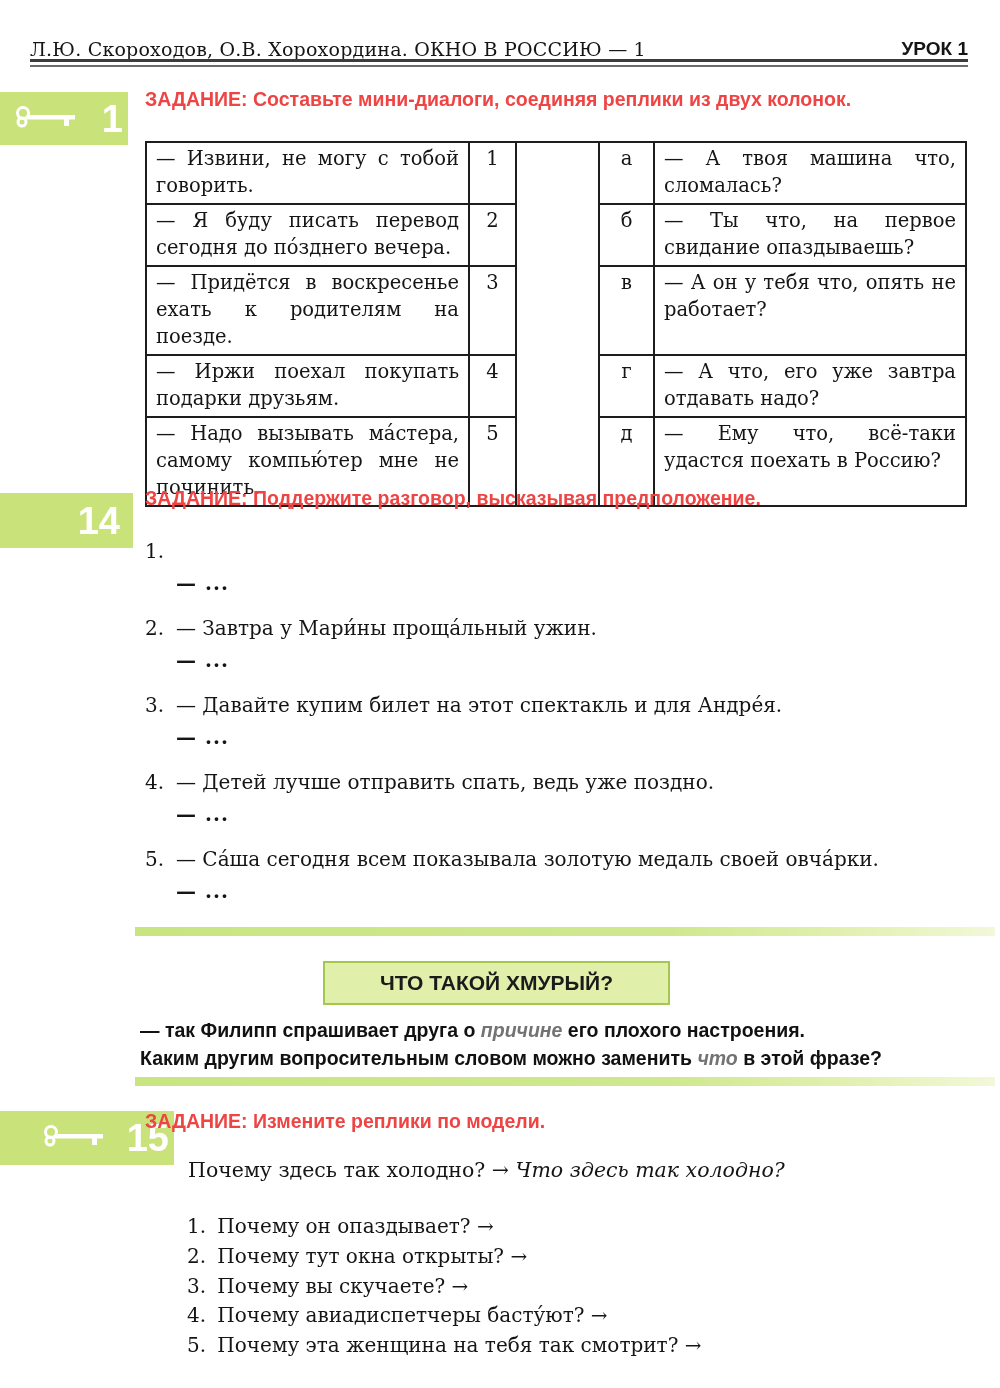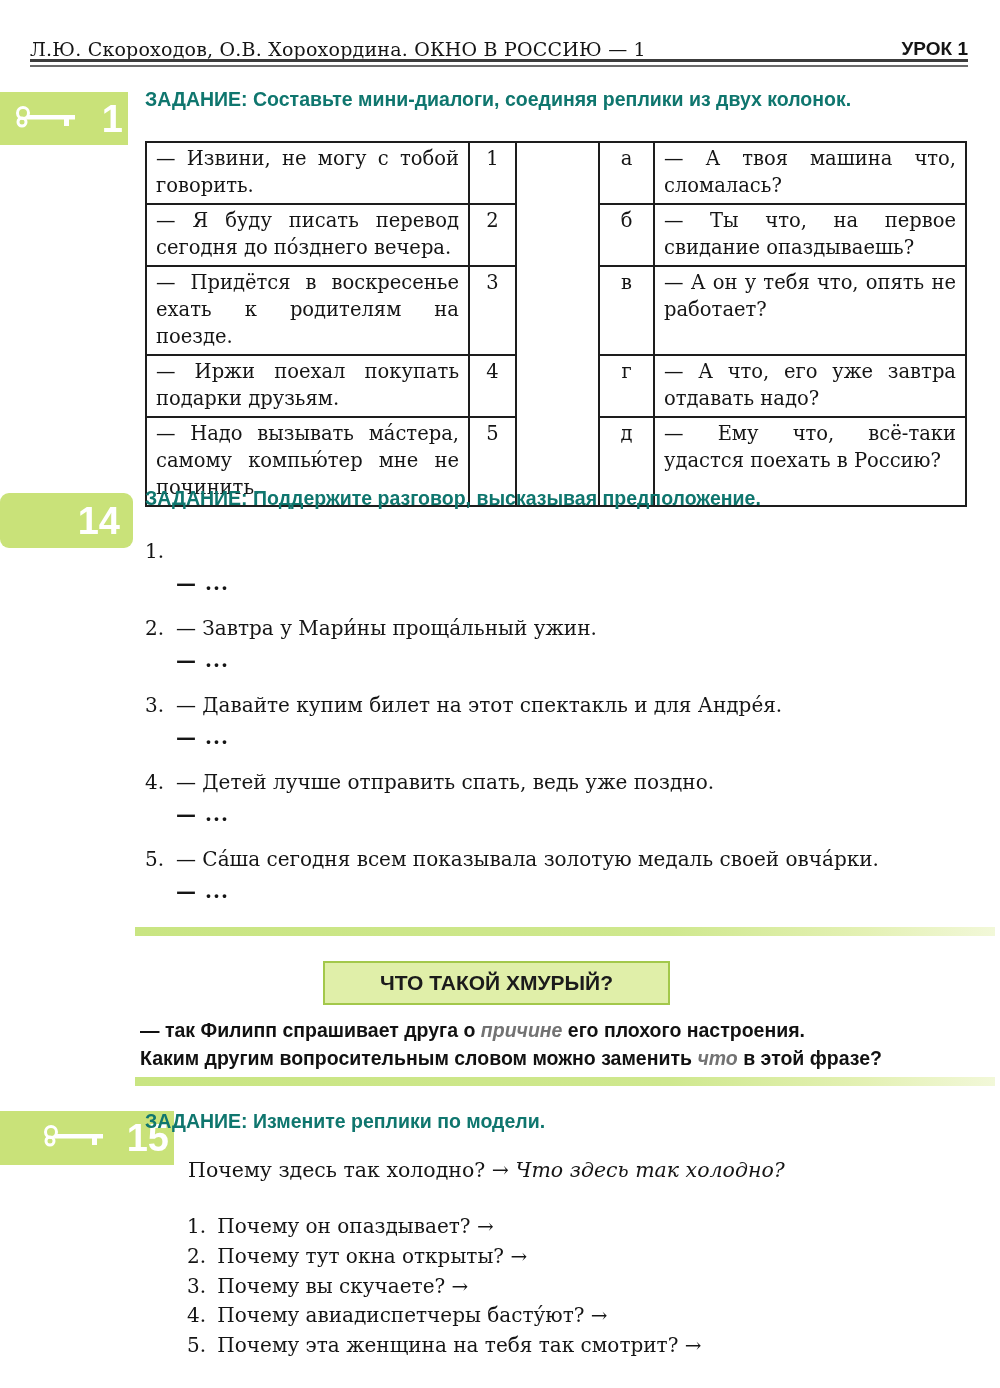--- a/index.html
+++ b/index.html
@@ -11,29 +11,29 @@
   .header-row { position:absolute; top:30px; left:30px; width:938px;
     display:flex; justify-content:space-between; align-items:flex-end;gap:24px; }
   .book-title { font-size:19px; letter-spacing:0.2px; }
   .lesson-label { font-family:"Liberation Sans", sans-serif; font-weight:bold; font-size:19px;margin-top:8px; }
   .header-rule { position:absolute; top:59px; left:30px; width:938px; height:3px;
     border-top:3px solid #3c3c3c; border-bottom:2px solid #6b6b6b; }
   
   .badge { position:absolute; left:0; background:#c9e279; color:#ffffff;
     display:flex; align-items:center; }
   .badge-13 { top:92px; width:128px; height:53px; }
-  .badge-14 { top:493px; width:133px; height:55px; justify-content:flex-end; padding-right:8px; box-sizing:border-box;border-radius:9px; }
+  .badge-14 { top:493px; width:133px; height:55px; justify-content:flex-end; padding-right:8px; box-sizing:border-box; }
   .badge-15 { top:1111px; width:146px; height:54px;padding-left:28px; }
   .badge-num { font-family:"Liberation Sans", sans-serif; font-weight:bold;
     font-size:38px; line-height:1; margin-left:auto; padding-right:5px; }
   .badge-14 .badge-num { margin-left:0; }
   .key-icon { margin-left:14px; display:block; }
   
   .task { position:absolute; left:145px; width:830px;
-    font-family:"Liberation Sans", sans-serif; font-weight:bold; font-size:19.5px; color:#0f766e; }
+    font-family:"Liberation Sans", sans-serif; font-weight:bold; font-size:19.5px; color:#ef4444; }
   .task-13 { top:88px; }
   .task-14 { top:487px; }
   .task-15 { top:1110px; }
   
   .dialog-table { position:absolute; top:141px; left:145px; width:820px;
     border-collapse:collapse; table-layout:fixed; font-size:19.5px; line-height:27px; }
   .dialog-table td { border:2px solid #1d1d1d; vertical-align:top; }
   .cell-text { padding:2px 9px 4px 9px; text-align:justify; hyphens:auto; }
   .cell-key  { text-align:center; padding-top:2px; }
   .cell-mid  { background:#ffffff; }

